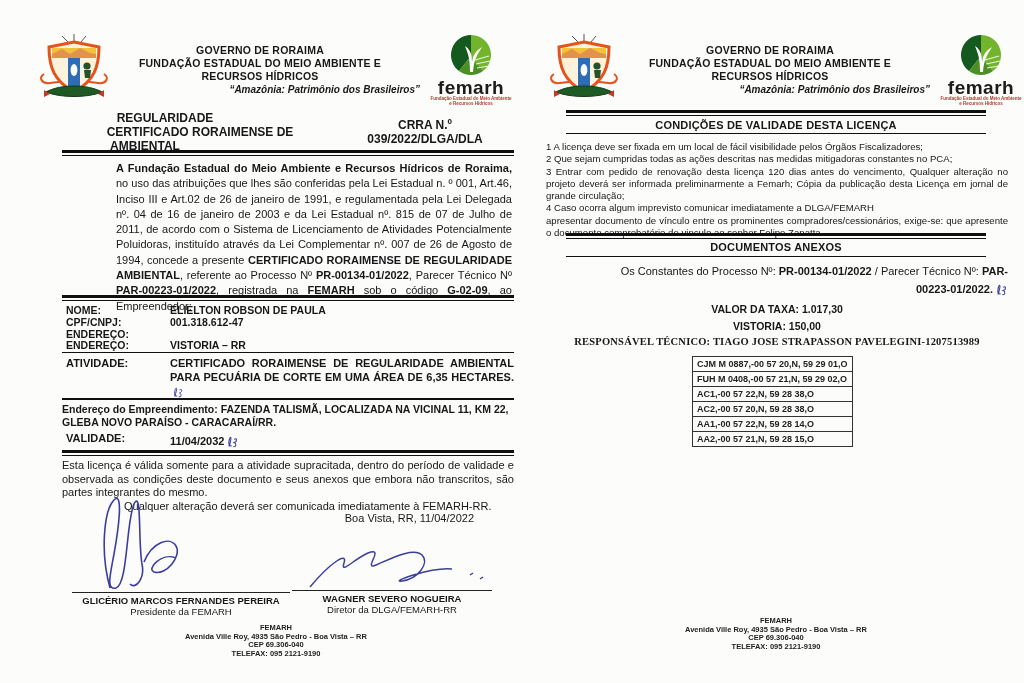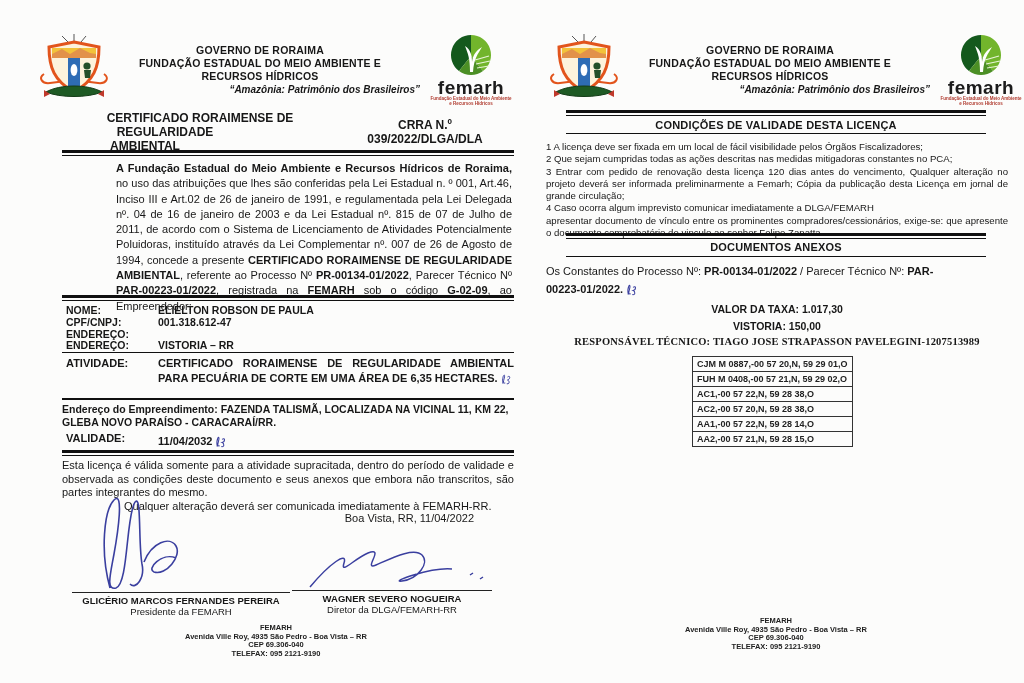--- a/index.html
+++ b/index.html
@@ -36,40 +36,40 @@
   .rule-thin   { border-top:1.5px solid #101010; height:2px; }
 
   
   .doc-title { font-size:12px; font-weight:bold; line-height:14px; text-align:center; }
   .crra      { font-size:12px; font-weight:bold; line-height:14px; text-align:center; }
 
   .intro { font-size:11px; line-height:15.3px; text-align:justify; }
   .b { font-weight:bold; }
 
   .field-row   { display:flex; font-size:10.5px; font-weight:bold; line-height:11.8px; }
-  .field-label { width:92px; flex:none; }
+  .field-label { width:104px; flex:none; }
   .field-value { flex:1; }
 
   .ativ-value { text-align:justify; }
 
   .endereco { font-size:10.5px; font-weight:bold; line-height:13px; }
   .closing  { font-size:11px; line-height:13.5px; text-align:justify; }
   .closing-note { font-size:11px; line-height:13.5px; padding-left:62px; }
   .dateline { font-size:11px; text-align:right; }
 
   .sig-line { border-top:1.5px solid #222; }
   .sig-name { font-size:9.5px; font-weight:bold; text-align:center; line-height:11px; }
   .sig-role { font-size:9.5px; text-align:center; line-height:11px; }
 
   .footer { text-align:center; font-size:7.5px; font-weight:bold; line-height:8.5px; color:#222; }
 
   
   .section-title { font-size:11px; font-weight:bold; text-align:center; letter-spacing:.2px; }
   .cond { font-size:9.6px; line-height:12.3px; text-align:justify; }
-  .docline  { font-size:11px; text-align:left; line-height:15px; }
+  .docline  { font-size:11px; text-align:right; line-height:15px; }
   .taxline  { font-size:10.5px; font-weight:bold; text-align:center; }
   .resp-line {
     font-family:"Liberation Serif", serif;
     font-size:10.5px; font-weight:bold; text-align:center; letter-spacing:.2px;
   }
   .coords-table { border-collapse:collapse; }
   .coords-table td {
     border:1.2px solid #333;
     font-size:9px; line-height:10px;
     padding:2px 4px 2px 4px;
@@ -117,22 +117,22 @@
         <path d="M21,38 C21,24 19,20 16,12 C22,16 23,22 23,28 C24,20 28,16 33,13 C29,20 25,24 24,38 Z" fill="#ffffff"></path>
         <path d="M26,26 L40,22 M27,30 L41,27 M28,34 L40,32" stroke="#e8f4d8" stroke-width="1.2" fill="none"></path>
       </svg>
     </div>
     <div class="femarh-wordmark">femarh</div>
     <div class="femarh-caption">Fundação Estadual do Meio Ambiente</div>
     <div class="femarh-caption">e Recursos Hídricos</div>
   </div>
 
   <div class="abs doc-title" style="left:30px; top:111px; width:280px;">
+    <div style="margin-right:70px;">REGULARIDADE</div>
     <div>CERTIFICADO RORAIMENSE DE</div>
-    <div style="margin-right:70px;">REGULARIDADE</div>
     <div style="margin-right:110px;">AMBIENTAL</div>
   </div>
   <div class="abs crra" style="left:305px; top:118px; width:180px;">
     <div>CRRA N.º</div>
     <div>039/2022/DLGA/DLA</div>
   </div>
 
   <div class="abs rule-double" style="left:32px; top:150px; width:452px;"></div>
 
   <div class="abs intro" style="left:86px; top:161px; width:396px;">

